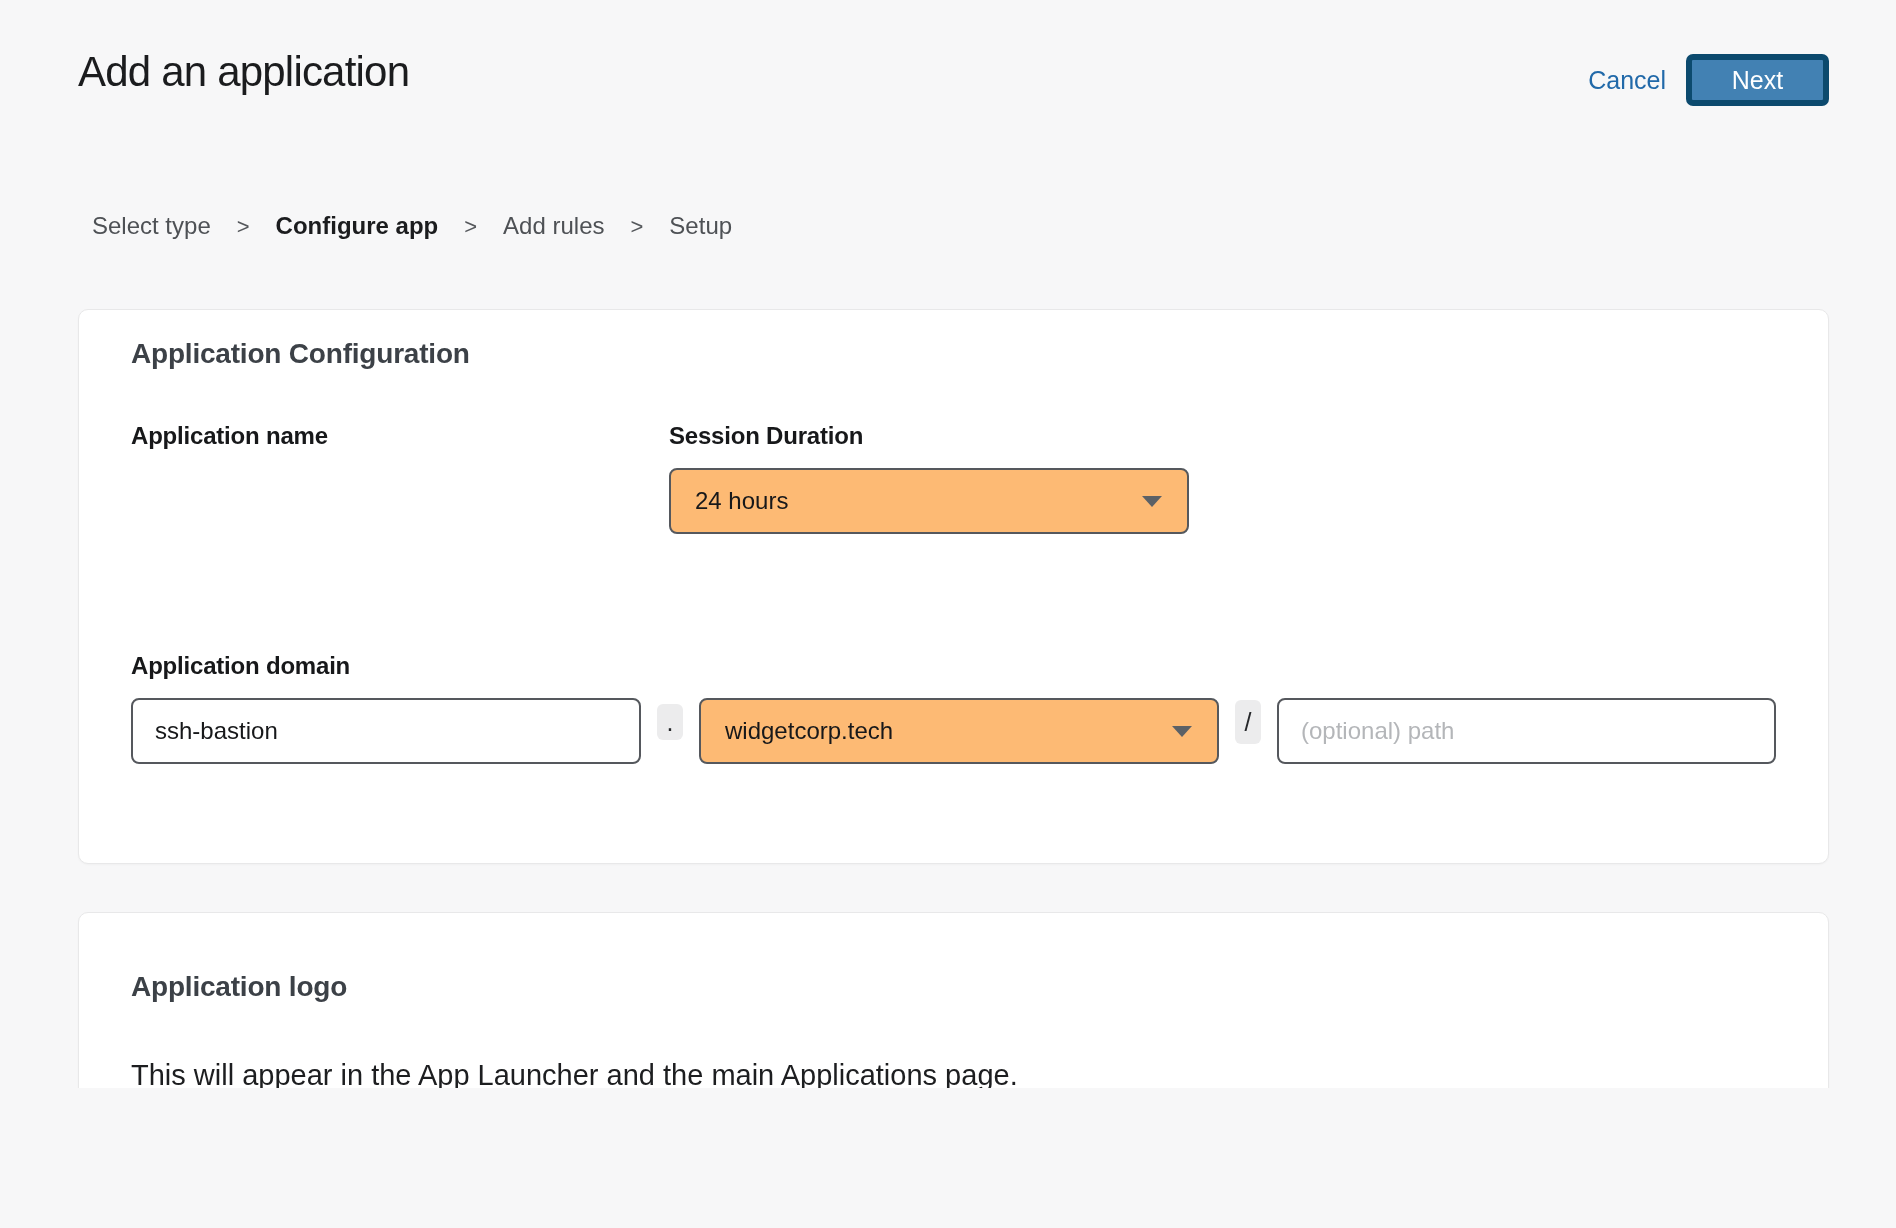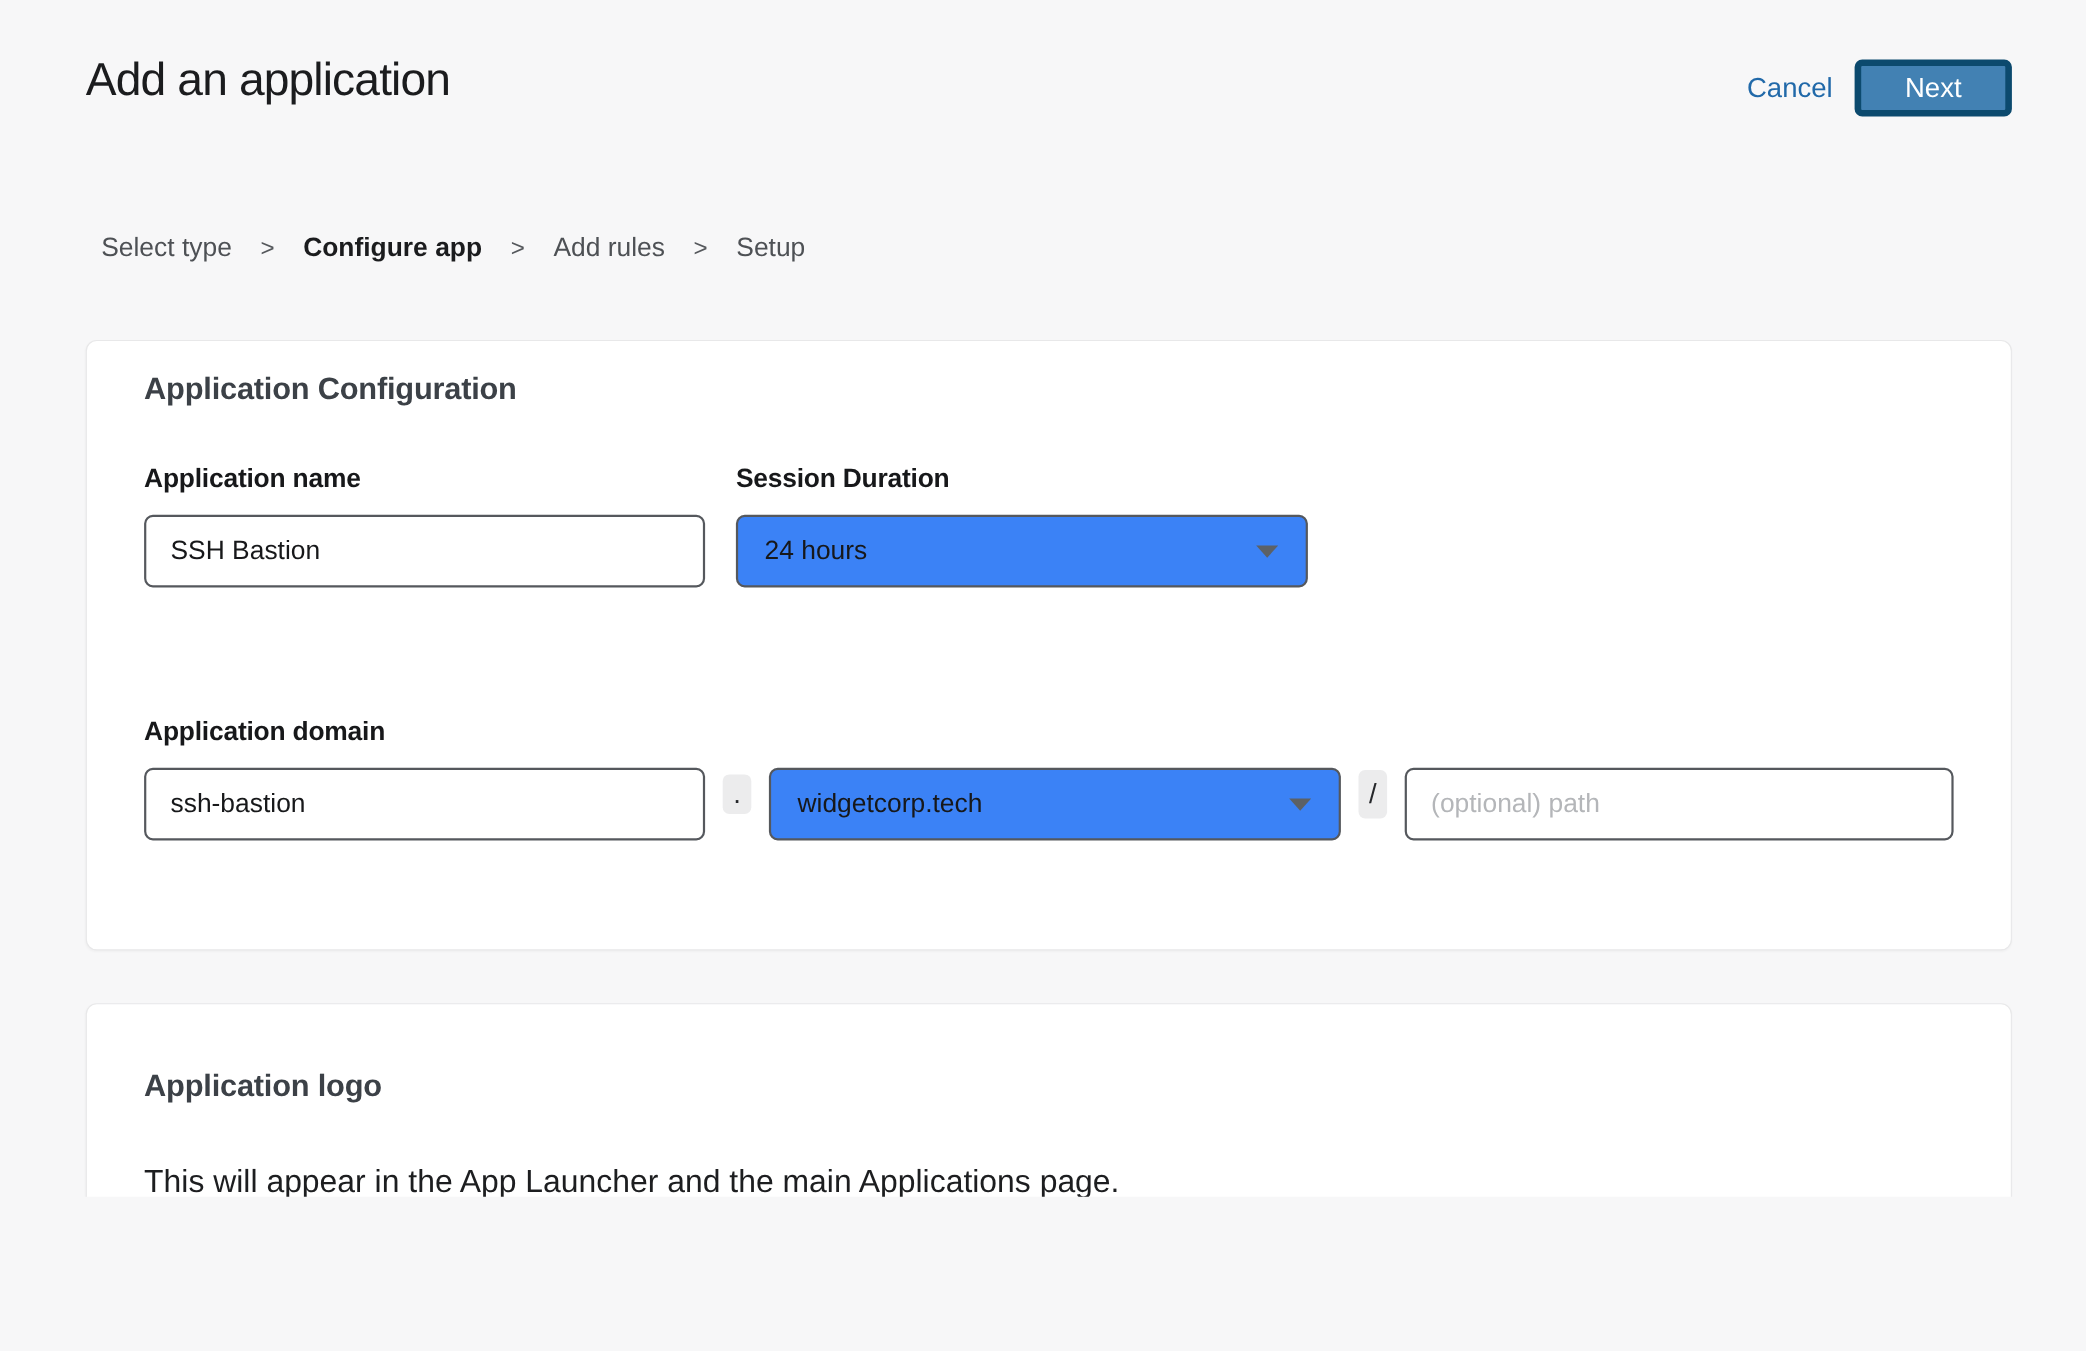--- a/index.html
+++ b/index.html
@@ -46,21 +46,21 @@
   .col-session { width:520px; }
   .field-label { display:block; font-size:24px; font-weight:700; color:#17181a; letter-spacing:-0.2px; }
   .text-input {
     margin-top:18px; width:100%; height:66px;
     border:2px solid #55585d; border-radius:8px; background:#fff;
     font-family:inherit; font-size:24px; color:#17181a; padding:0 22px; outline:none;
   }
   .text-input::placeholder { color:#b4b6b9; }
   .select-box {
     margin-top:18px; width:100%; height:66px;
-    border:2px solid #55585d; border-radius:8px; background:#3b82f6;
+    border:2px solid #55585d; border-radius:8px; background:#fdba74;
     display:flex; align-items:center; justify-content:space-between;
     padding:0 24px; font-size:24px; color:#17181a; cursor:pointer;
   }
   .caret { flex:0 0 auto; margin-left:12px; }
 
   .domain-section { margin-top:118px; }
   .domain-row { display:flex; align-items:center; margin-top:0; }
   .domain-row .text-input, .domain-row .select-box { margin-top:18px; }
   .sub-input { width:510px; }
   .domain-select { width:520px; }
@@ -116,21 +116,20 @@
       <span class="crumb-sep">&gt;</span>
       <span class="crumb">Setup</span>
     </div>
 
     <section class="card config">
       <h2 class="card-heading">Application Configuration</h2>
 
       <div class="form-row1">
         <div class="col-name">
           <label class="field-label">Application name</label>
-          <input class="text-input" type="text" value="SSH Bastion" style="">
         </div>
         <div class="col-session">
           <label class="field-label">Session Duration</label>
           <div class="select-box">
             <span>24 hours</span>
             <svg class="caret" width="22" height="13" viewBox="0 0 22 13">
                 <path d="M1 1 L21 1 L11 12 Z" fill="#5c6166"></path>
               </svg>
           </div>
         </div>

